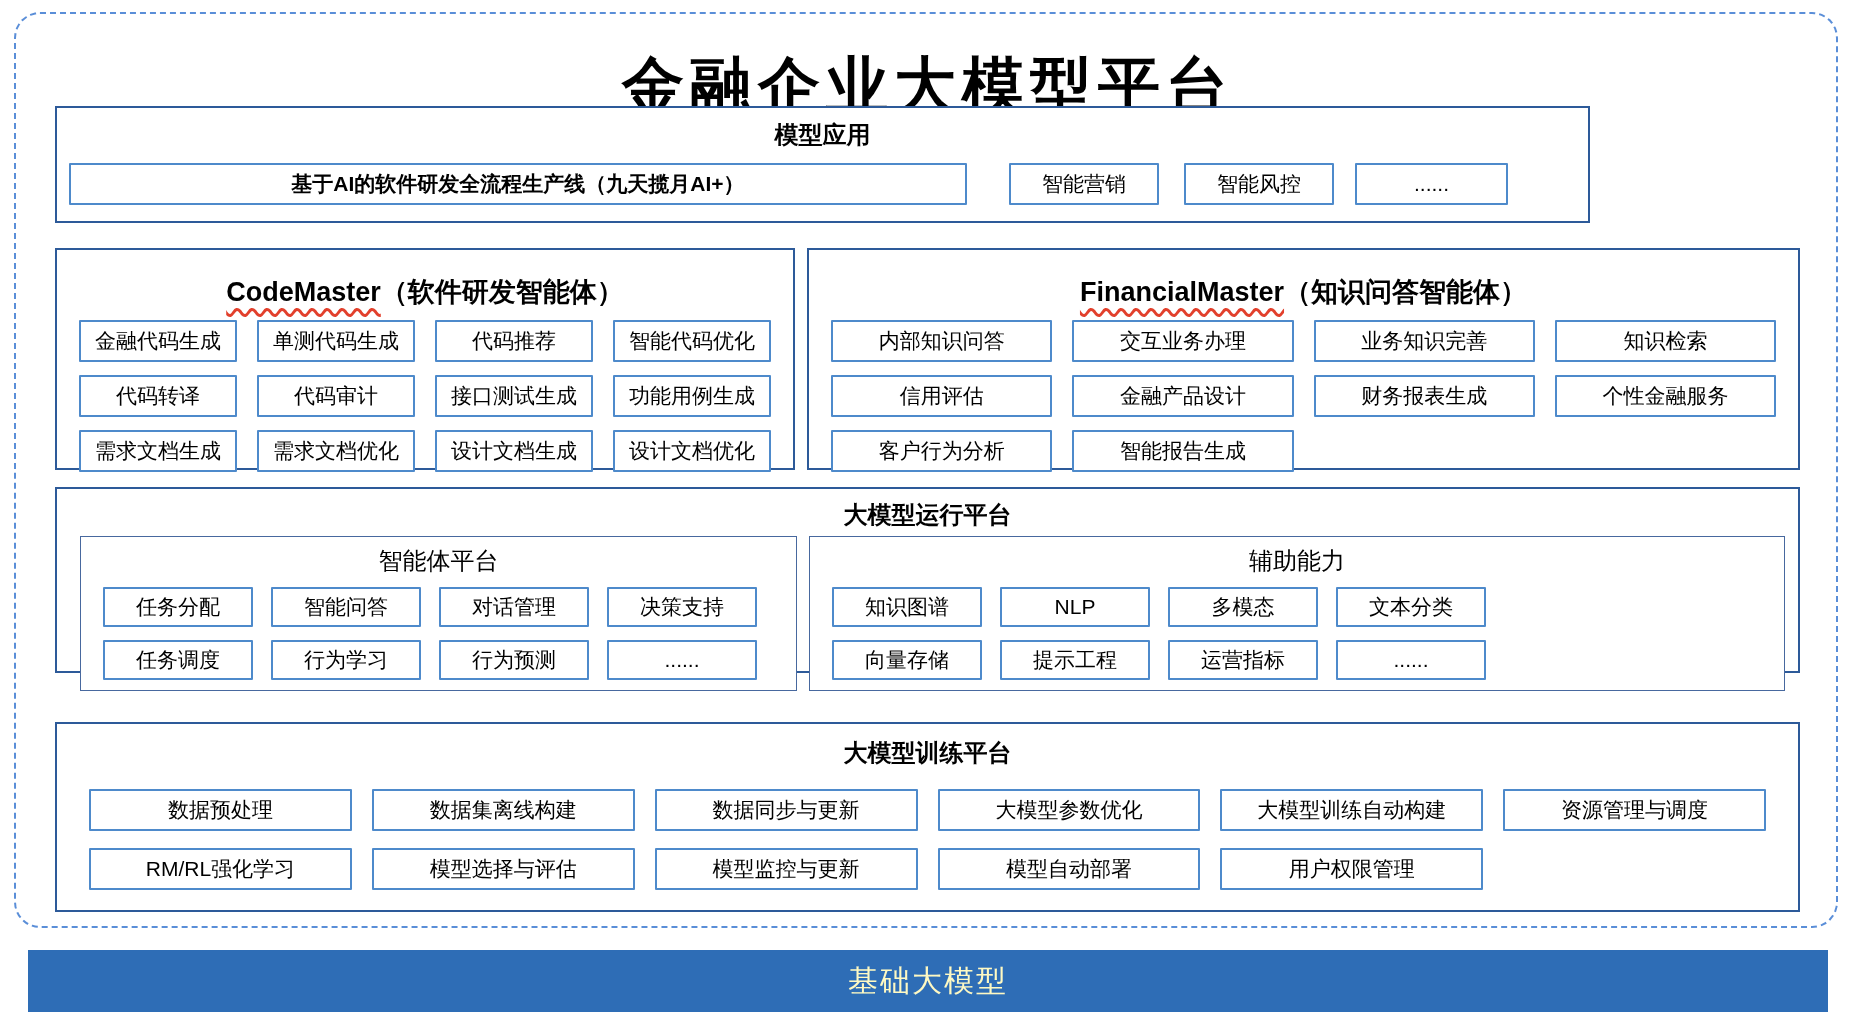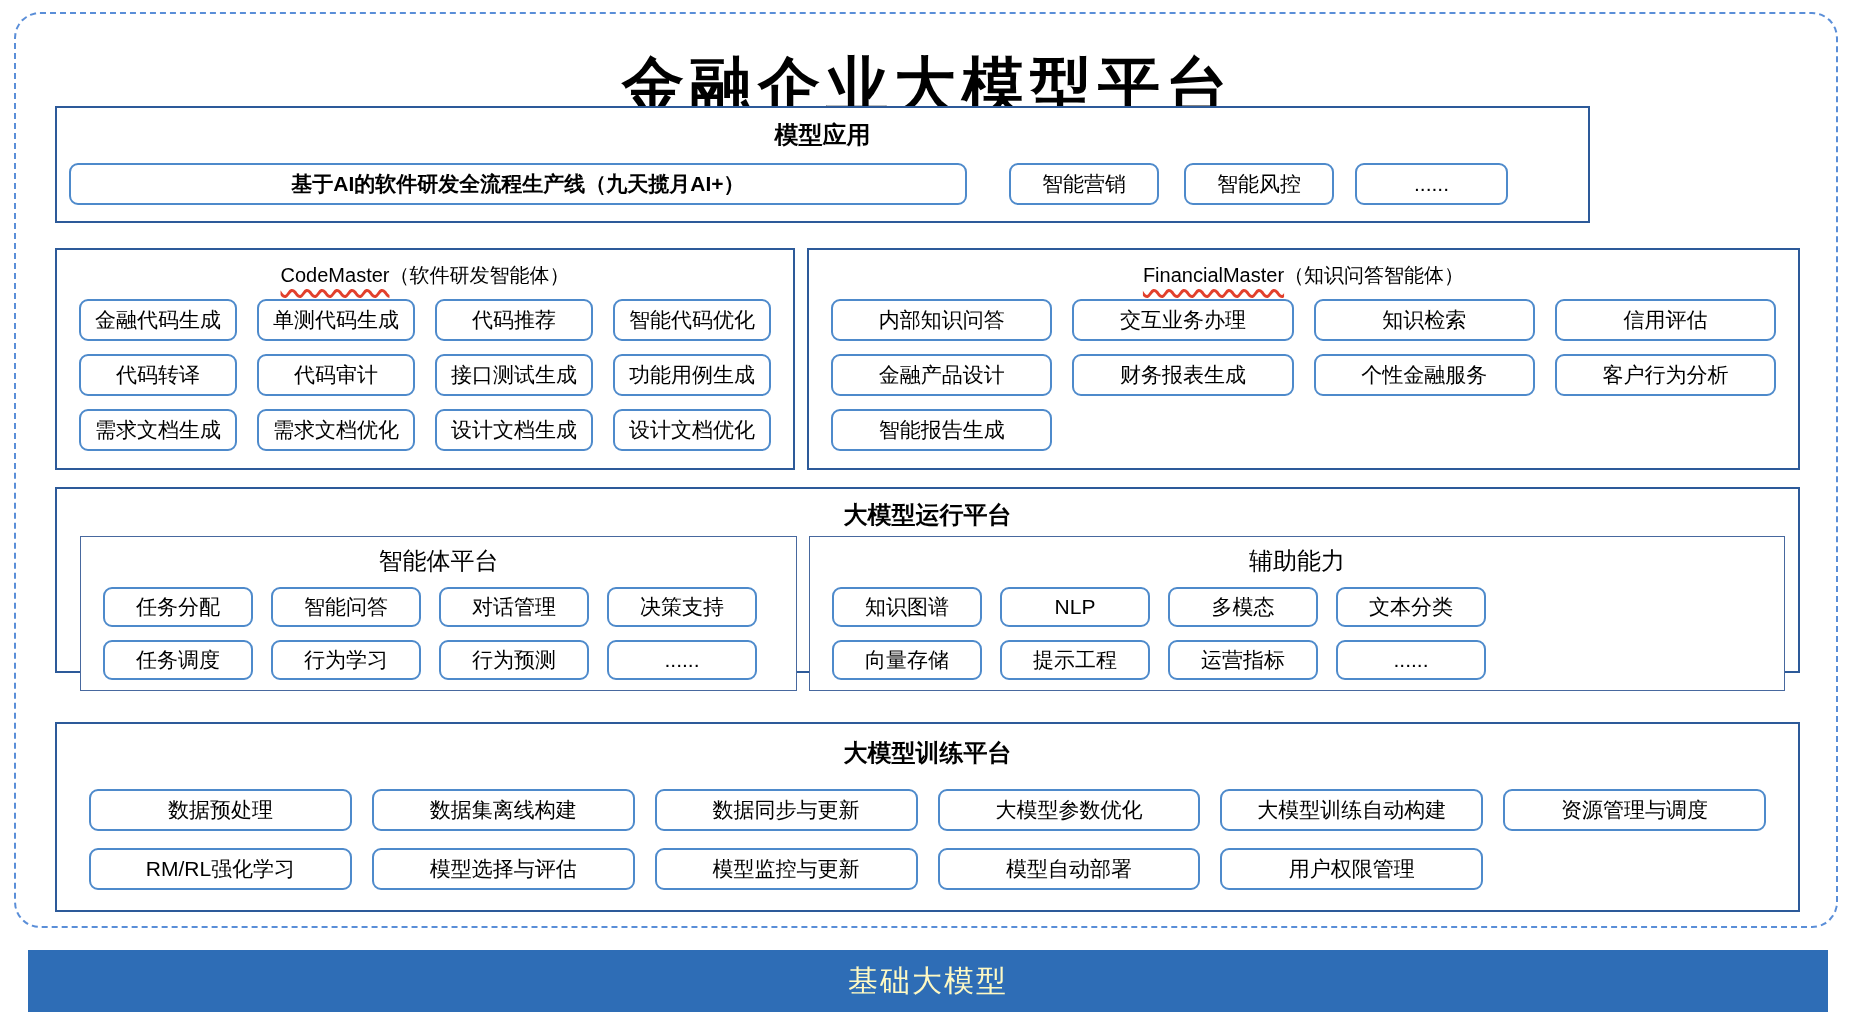--- a/index.html
+++ b/index.html
@@ -13,35 +13,35 @@
   }
   .title {
     position:absolute; top:28px; left:0; right:0; margin:16px; text-align:center;
     font-family:"DejaVu Serif", serif; font-size:62px; font-weight:700; letter-spacing:6px;
   }
   .sec {
     position:absolute; border:2px solid #2d5a99; background:#fff; box-sizing:border-box;
   }
   .sec-header { text-align:center; font-size:24px; font-weight:700; padding-top:11px; }
   .item {
-    box-sizing:border-box; height:42px; border:2px solid #4e8acb; border-radius:9px;
+    box-sizing:border-box; height:42px; border:2px solid #4e8acb; border-radius:1px;
     background:#fff; display:flex; align-items:center; justify-content:center;
     font-size:21px; white-space:nowrap; overflow:hidden;
   }
   
   .sec1 { left:55px; top:106px; width:1535px; height:117px; }
   .sec1-row { display:flex; margin:12px 0 0 12px; }
   .featured { width:898px; font-weight:700; }
   .sec1-row .small { width:150px; margin-left:25px; }
   .sec1-row .small.first { margin-left:42px; }
   .sec1-row .small.dots { width:153px; margin-left:21px; }
   
   .sec2l { left:55px; top:248px; width:740px; height:222px; }
   .sec2r { left:807px; top:248px; width:993px; height:222px; }
-  .agent-header { text-align:center; padding-top:12px; font-size:20px; font-weight:400; }
+  .agent-header { text-align:center; padding-top:24px; font-size:27px; font-weight:700; }
   .agent-header .en {
     text-decoration-line:underline; text-decoration-style:wavy;
     text-decoration-color:#e2402c; text-decoration-thickness:3px; text-underline-offset:7px;
   }
   .grid4 { display:grid; grid-template-columns:repeat(4,1fr); column-gap:20px; row-gap:13px; margin:10px 22px 0; }
   
   .sec3 { left:55px; top:487px; width:1745px; height:186px; }
   .sec3 .sec-header { padding-top:10px; }
   .sub { position:absolute; border:1px solid #47689e; box-sizing:border-box; background:#fff; }
   .sub-left  { left:23px;  top:47px; width:717px; height:155px; }
@@ -99,20 +99,21 @@
     </div>
   </section>
 
   <section class="sec sec2r">
     <div class="agent-header">
       <span class="en">FinancialMaster</span><span>（知识问答智能体）</span>
     </div>
     <div class="grid4">
       <div class="item">内部知识问答</div>
       <div class="item">交互业务办理</div>
+      <div class="item">业务知识完善</div>
       <div class="item">知识检索</div>
       <div class="item">信用评估</div>
       <div class="item">金融产品设计</div>
       <div class="item">财务报表生成</div>
       <div class="item">个性金融服务</div>
       <div class="item">客户行为分析</div>
       <div class="item">智能报告生成</div>
     </div>
   </section>
 

